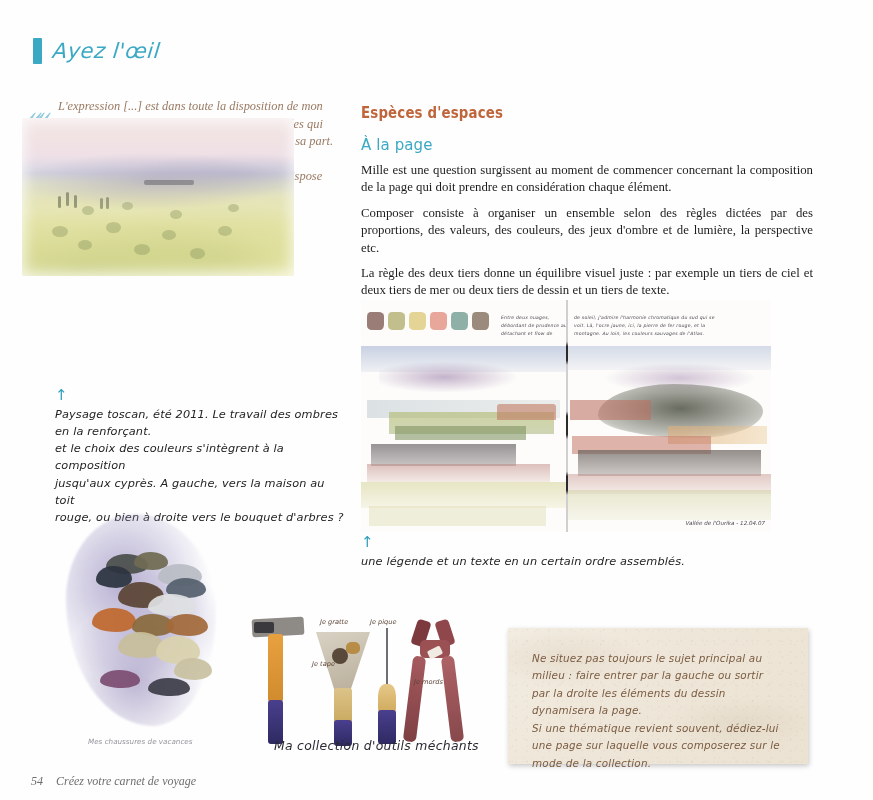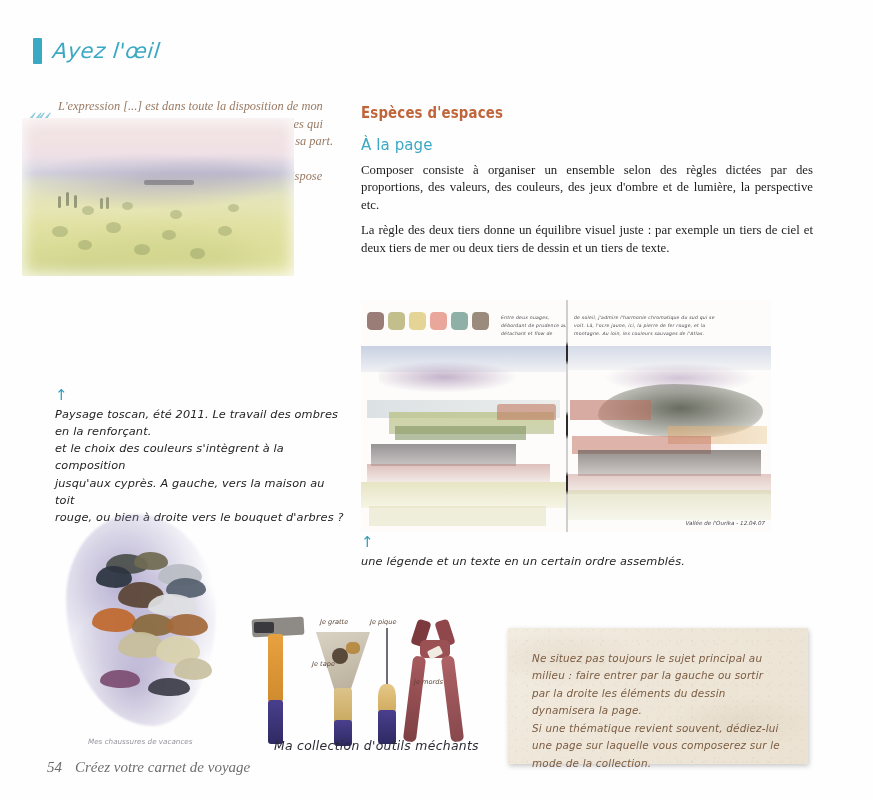--- a/index.html
+++ b/index.html
@@ -343,29 +343,28 @@
     letter-spacing: 0.2px;
     position: relative;
     z-index: 2;
   }
   .note-text + .note-text { }
 
   
   .footer {
     position: absolute;
     left: 31px;
-    bottom: 24px;
+    bottom: 11px;
     display: flex;
     align-items: baseline;
     gap: 13px;
     font-family: "Liberation Serif", serif;
     font-style: italic;
-    font-size: 15px;
+    font-size: 12px;
     color: #6e6e6e;
-    margin-left: 16px;
   }
 </style>
 </head>
 <body>
 
 <div class="page">
 
   <div class="header">
     <div class="header-marker"></div>
     <div class="header-title">Ayez l'œil</div>
@@ -457,20 +456,21 @@
     <div class="tool-label" style="left:72px;  top:4px;">Je gratte</div>
     <div class="tool-label" style="left:122px; top:4px;">Je pique</div>
     <div class="tool-label" style="left:166px; top:64px;">Je mords</div>
   </div>
 
   <div class="cap-tools">Ma collection d'outils méchants</div>
 
   <div class="col-right">
     <div class="h-section">Espèces d'espaces</div>
     <div class="h-sub">À la page</div>
+    <div class="body-text">Mille est une question surgissent au moment de commencer concernant la composition de la page qui doit prendre en considération chaque élément.</div>
     <div class="body-text gap">Composer consiste à organiser un ensemble selon des règles dictées par des proportions, des valeurs, des couleurs, des jeux d'ombre et de lumière, la perspective etc.</div>
     <div class="body-text">La règle des deux tiers donne un équilibre visuel juste : par exemple un tiers de ciel et deux tiers de mer ou deux tiers de dessin et un tiers de texte.</div>
   </div>
 
   <div class="art-sketchbook">
 
     <div class="sb-page sb-left">
       <div class="swatch-row">
         <div class="swatch" style="background:#9b7d78"></div>
         <div class="swatch" style="background:#c3bf8c"></div>

